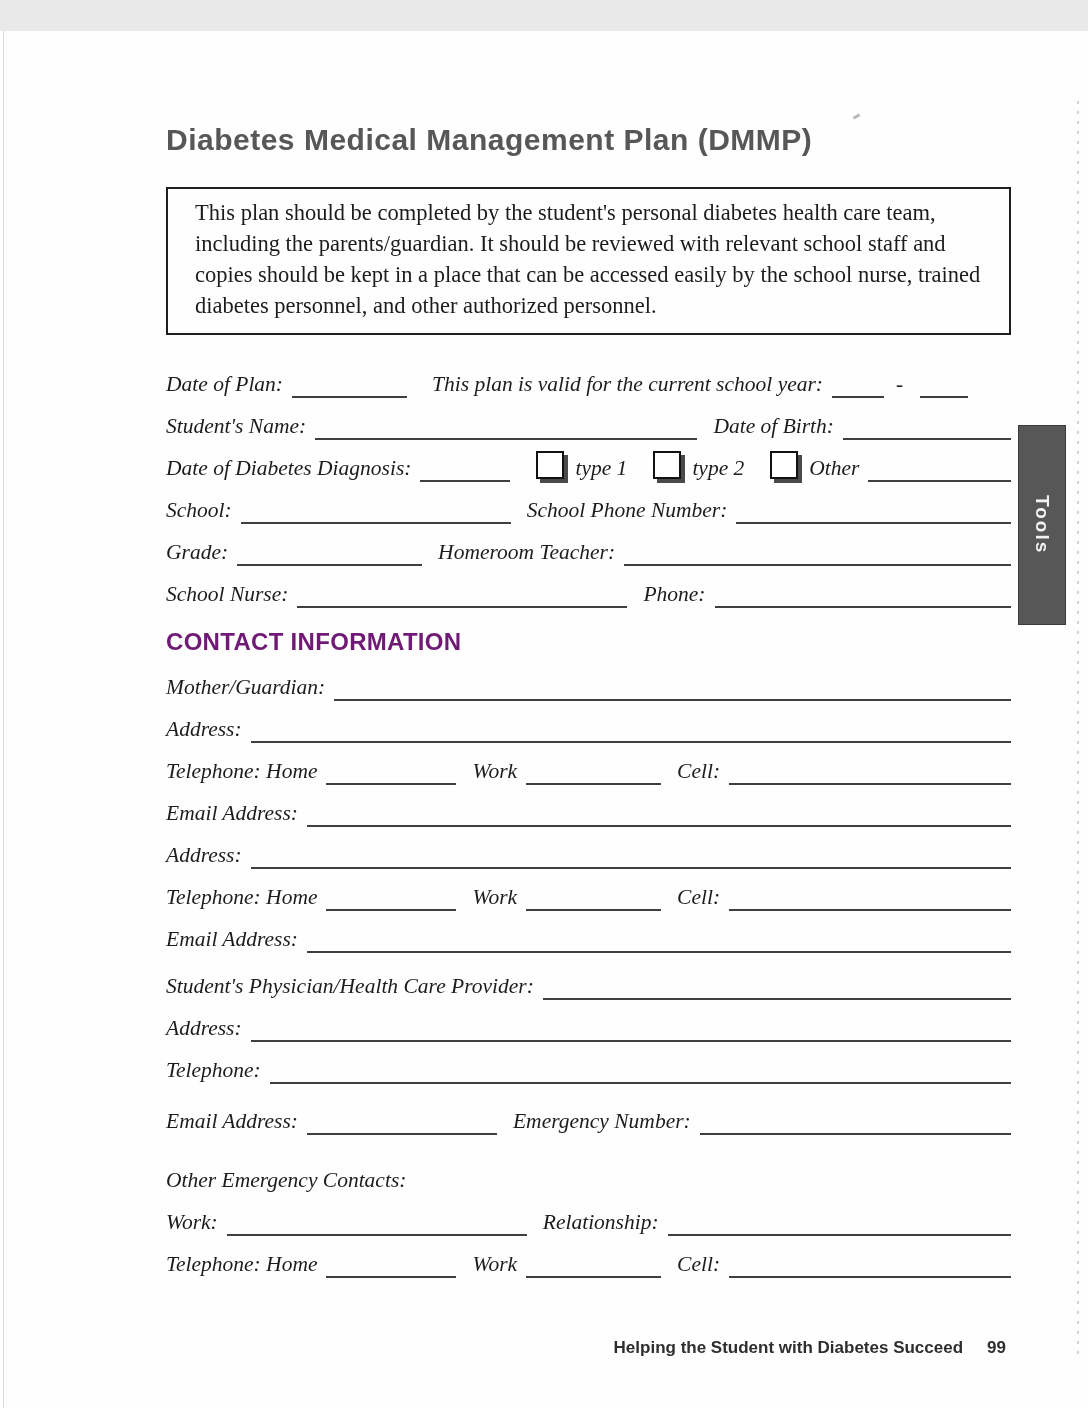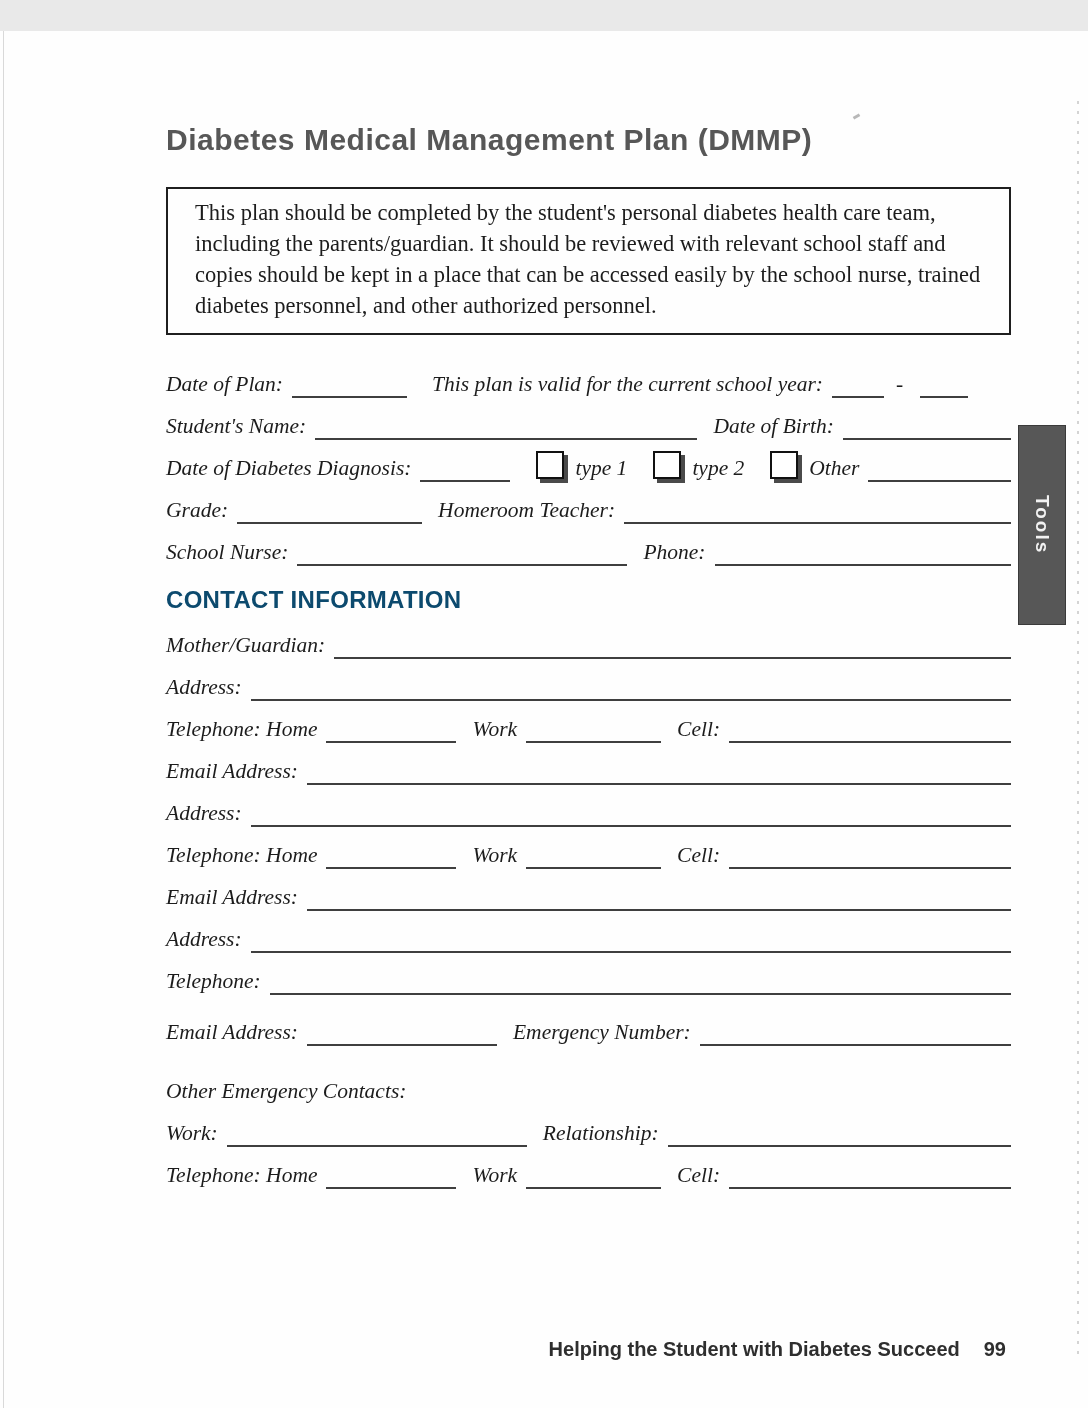--- a/index.html
+++ b/index.html
@@ -71,34 +71,34 @@
     flex:0 0 auto;
   }
   .cb-lbl{margin-left:11px;}
 
   h2.section{
     margin:20px 0 16px 0;
     font-family:"Liberation Sans", sans-serif;
     font-weight:bold;
     font-size:24px;
     letter-spacing:.3px;
-    color:#0c4a6e;
+    color:#701a75;
   }
   .gap-lg{margin-top:30px;}
   .gap-md{margin-top:22px;}
   .gap-sm{margin-top:18px;}
 
   .standalone{font-size:21.5px;line-height:28px;margin-bottom:13px;height:29px;display:flex;align-items:center;}
 
   .footer{
     position:absolute;
     top:1307px;right:82px;
     font-family:"Liberation Sans", sans-serif;
     font-weight:bold;
-    font-size:20px;
+    font-size:17px;
     color:#2e2e2e;
   }
   .footer .pg{margin-left:24px;}
 
   .tools-tab{
     position:absolute;
     left:1018px;top:394px;
     width:46px;height:198px;
     background:#575757;
     border:1px solid #3a3a3a;
@@ -152,20 +152,26 @@
         <span class="blank w90"></span>
         <span class="checkbox"></span>
         <span class="lbl cb-lbl">type 1</span>
         <span class="checkbox"></span>
         <span class="lbl cb-lbl">type 2</span>
         <span class="checkbox"></span>
         <span class="lbl cb-lbl">Other</span>
         <span class="blank fill"></span>
       </div>
 
+      <div class="row">
+        <span class="lbl">School:</span>
+        <span class="blank w270"></span>
+        <span class="lbl after">School Phone Number:</span>
+        <span class="blank fill"></span>
+      </div>
 
       <div class="row">
         <span class="lbl">Grade:</span>
         <span class="blank w185"></span>
         <span class="lbl after">Homeroom Teacher:</span>
         <span class="blank fill"></span>
       </div>
 
       <div class="row">
         <span class="lbl">School Nurse:</span>
@@ -207,20 +213,24 @@
         <span class="lbl after">Work</span>
         <span class="blank w135"></span>
         <span class="lbl after">Cell:</span>
         <span class="blank fill"></span>
       </div>
       <div class="row">
         <span class="lbl">Email Address:</span>
         <span class="blank fill"></span>
       </div>
 
+      <div class="row gap-sm">
+        <span class="lbl">Student's Physician/Health Care Provider:</span>
+        <span class="blank fill"></span>
+      </div>
       <div class="row">
         <span class="lbl">Address:</span>
         <span class="blank fill"></span>
       </div>
       <div class="row">
         <span class="lbl">Telephone:</span>
         <span class="blank fill"></span>
       </div>
 
       <div class="row gap-md">

